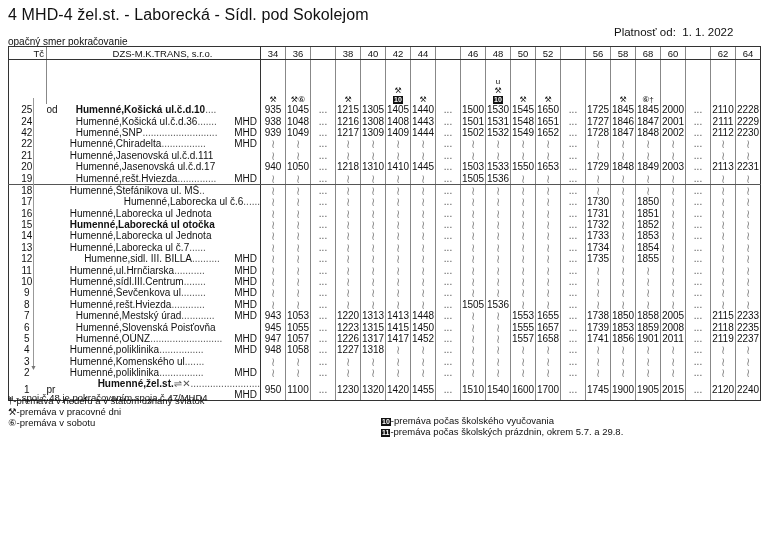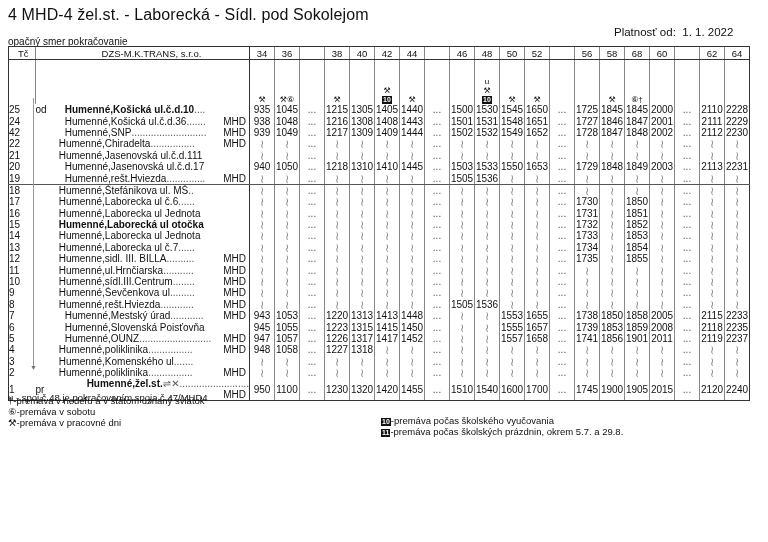--- a/index.html
+++ b/index.html
@@ -4,21 +4,21 @@
 <style>
   html,body{margin:0;padding:0;background:#fff;}
   body{width:768px;height:542px;position:relative;overflow:hidden;font-family:"Liberation Sans",sans-serif;color:#111;}
   .title{position:absolute;left:8px;top:6px;font-size:16px;letter-spacing:0.1px;}
   .valid{position:absolute;left:614px;top:26px;font-size:11.5px;}
   .subhead{position:absolute;left:8px;top:36px;font-size:10px;}
   table.tt{position:absolute;left:8px;top:46px;border-collapse:collapse;table-layout:fixed;font-size:10px;}
   table.tt td{padding:0;height:11.4px;line-height:11px;white-space:nowrap;overflow:hidden;border-left:1px solid #888;}
   table.tt tr.head td{border-top:1.5px solid #333;border-bottom:1px solid #333;height:12px;text-align:center;font-size:9.5px;}
   table.tt tr.head td.stn{text-align:center;}
-  table.tt td.num{text-align:left;padding-right:2px;width:15px;border-left:1.5px solid #333;}
+  table.tt td.num{text-align:center;padding-right:2px;width:15px;border-left:1.5px solid #333;}
   table.tt td.kind{width:10px;text-align:left;border-left:none;}
   table.tt td.stn{width:195px;padding-left:18px;}
   table.tt td.c{width:24px;text-align:center;}
   table.tt td.c.first{border-left:1.5px solid #333;}
   table.tt td.last{border-right:1.5px solid #333;}
   table.tt tr.marks td{height:44px;vertical-align:bottom;text-align:center;font-size:8px;line-height:9px;}
   table.tt tr.sep td{border-bottom:1px solid #555;}
   table.tt tr.bottom td{border-bottom:1.5px solid #333;}
   .bold{font-weight:bold;}
   .indent{padding-left:12px !important;}
@@ -35,21 +35,21 @@
 </head>
 <body>
 
 <div class="title">4  MHD-4   žel.st. - Laborecká - Sídl. pod Sokolejom</div>
 <div class="valid"><span>Platnosť od:</span>&nbsp;&nbsp;<span>1. 1. 2022</span></div>
 <div class="subheading subhead">opačný smer pokračovanie</div>
 
 <table class="tt" id="tt">
   <tbody id="ttbody">
       <tr class="head">
-        <td class="num" style="text-align: left; padding-left: 9px;">Tč</td>
+        <td class="num" style="text-align: right; padding-left: 20px;">Tč</td>
         <td class="stn" colspan="2">DZS-M.K.TRANS, s.r.o.</td>
         <td class="c first">34</td>
         <td class="c">36</td>
         <td class="c"></td>
         <td class="c">38</td>
         <td class="c">40</td>
         <td class="c">42</td>
         <td class="c">44</td>
         <td class="c"></td>
         <td class="c">46</td>
@@ -308,21 +308,21 @@
         <td class="c"><span class="wave">≀</span></td>
         <td class="c"><span class="wave">≀</span></td>
         <td class="c"><span class="wave">≀</span></td>
         <td class="c"><span class="dots">...</span></td>
         <td class="c"><span class="wave">≀</span></td>
         <td class="c last"><span class="wave">≀</span></td>
       </tr>
       <tr>
         <td class="num">17</td>
         <td class="kind"></td>
-        <td class="stn indent" style="width: 183px; border-left: none;"><span class="stn-name">Humenné,Laborecka ul č.6</span><span class="dots">......</span></td>
+        <td class="stn indent" style="width: 183px; border-left: none; text-align: right;"><span class="stn-name">Humenné,Laborecka ul č.6</span><span class="dots">......</span></td>
         <td class="c first"><span class="wave">≀</span></td>
         <td class="c"><span class="wave">≀</span></td>
         <td class="c"><span class="dots">...</span></td>
         <td class="c"><span class="wave">≀</span></td>
         <td class="c"><span class="wave">≀</span></td>
         <td class="c"><span class="wave">≀</span></td>
         <td class="c"><span class="wave">≀</span></td>
         <td class="c"><span class="dots">...</span></td>
         <td class="c"><span class="wave">≀</span></td>
         <td class="c"><span class="wave">≀</span></td>
@@ -433,21 +433,21 @@
         <td class="c"><span class="wave">≀</span></td>
         <td class="c">1854</td>
         <td class="c"><span class="wave">≀</span></td>
         <td class="c"><span class="dots">...</span></td>
         <td class="c"><span class="wave">≀</span></td>
         <td class="c last"><span class="wave">≀</span></td>
       </tr>
       <tr>
         <td class="num">12</td>
         <td class="kind"></td>
-        <td class="stn indent" style="width: 183px; border-left: none;"><span class="stn-name">Humenne,sidl. III. BILLA</span><span class="dots">..........</span><span style="float: right; padding-right: 3px;">MHD</span></td>
+        <td class="stn indent" style="width: 183px; border-left: none; text-align: center;"><span class="stn-name">Humenne,sidl. III. BILLA</span><span class="dots">..........</span><span style="float: right; padding-right: 3px;">MHD</span></td>
         <td class="c first"><span class="wave">≀</span></td>
         <td class="c"><span class="wave">≀</span></td>
         <td class="c"><span class="dots">...</span></td>
         <td class="c"><span class="wave">≀</span></td>
         <td class="c"><span class="wave">≀</span></td>
         <td class="c"><span class="wave">≀</span></td>
         <td class="c"><span class="wave">≀</span></td>
         <td class="c"><span class="dots">...</span></td>
         <td class="c"><span class="wave">≀</span></td>
         <td class="c"><span class="wave">≀</span></td>
@@ -739,19 +739,19 @@
       </tr>
     </tbody>
 </table>
 <div class="arrowline"></div>
 <div class="arrowhead">▼</div>
 <div class="credit">▫</div>
 
 <div class="notes" style="left:8px;top:392px;">u - spoj č.48 je pokračovaním spoja č.47/MHD4</div>
 <div class="notes" style="left:8px;top:395px;" id="legendLeft">
     <div><span>†</span><span>-premáva v nedeľu a v štátom uznaný sviatok</span></div>
+    <div><span>⚒</span><span>-premáva v pracovné dni</span></div>
     <div><span>⑥</span><span>-premáva v sobotu</span></div>
-    <div><span>⚒</span><span>-premáva v pracovné dni</span></div>
   </div>
 <div class="notes" style="left:381px;top:415px;" id="legendRight">
     <div><span class="badge">10</span><span>-premáva počas školského vyučovania</span></div>
     <div><span class="badge">11</span><span>-premáva počas školských prázdnin, okrem 5.7. a 29.8.</span></div>
   </div>
 
 </body></html>

